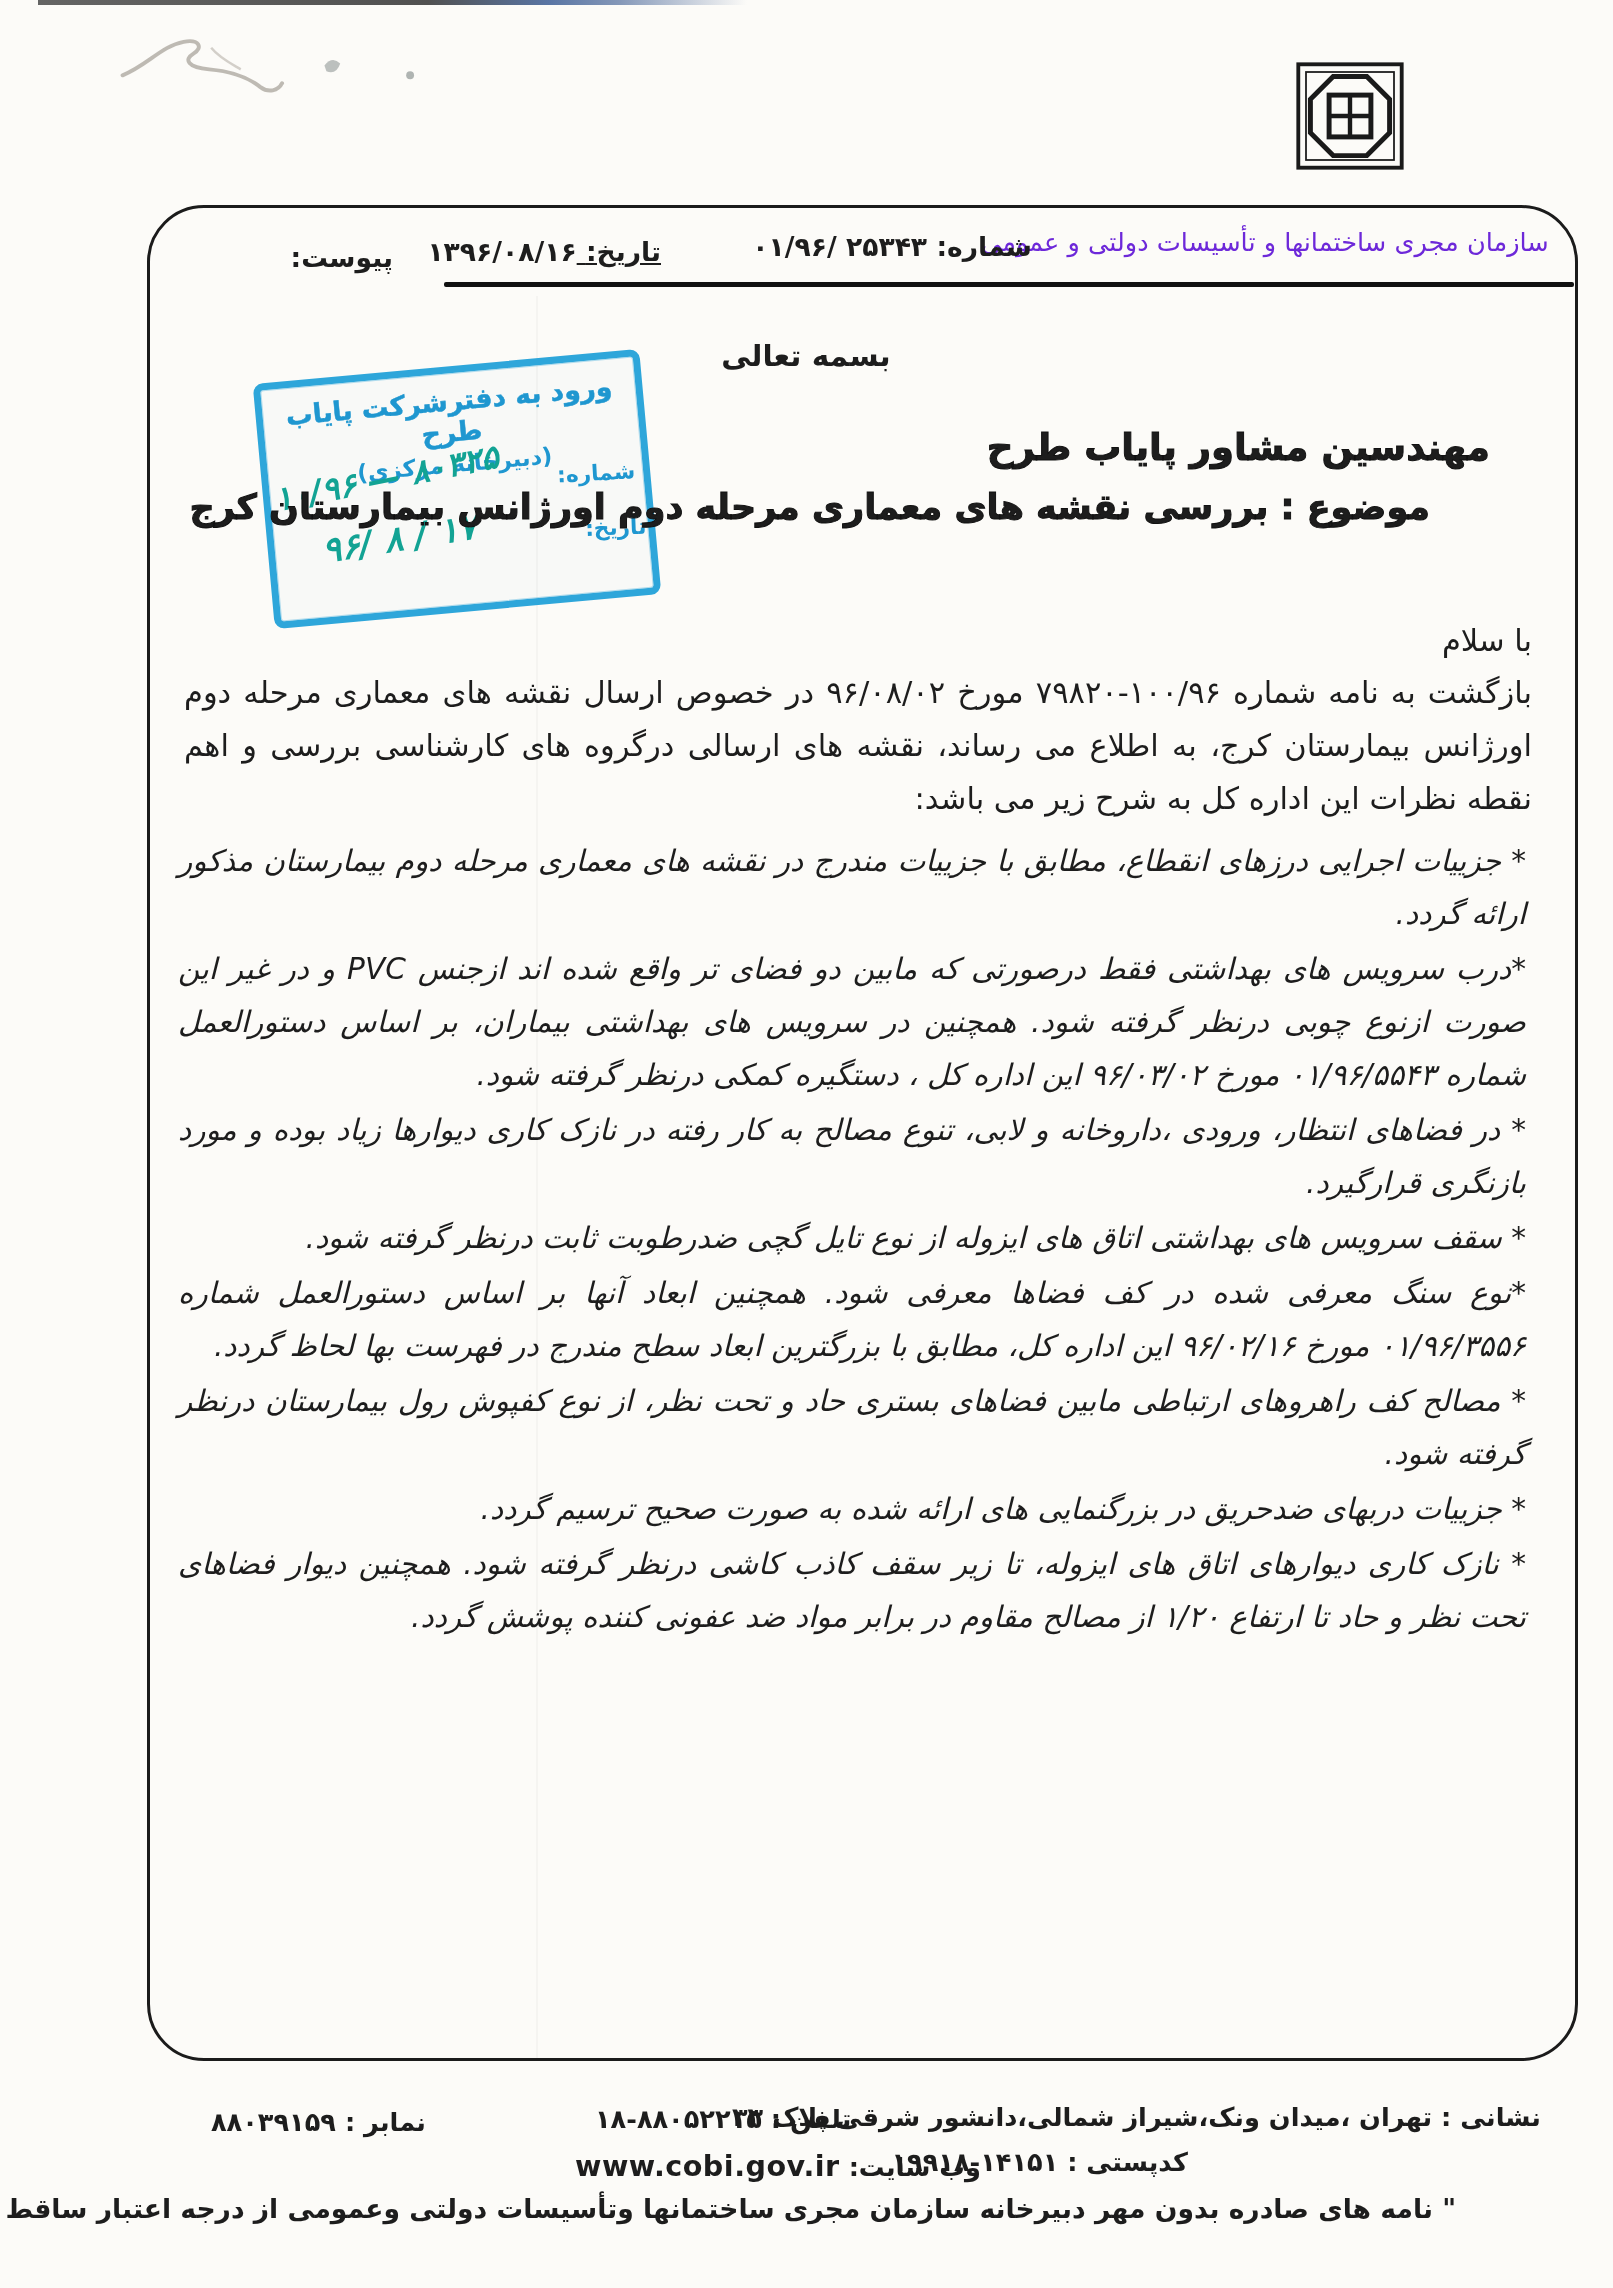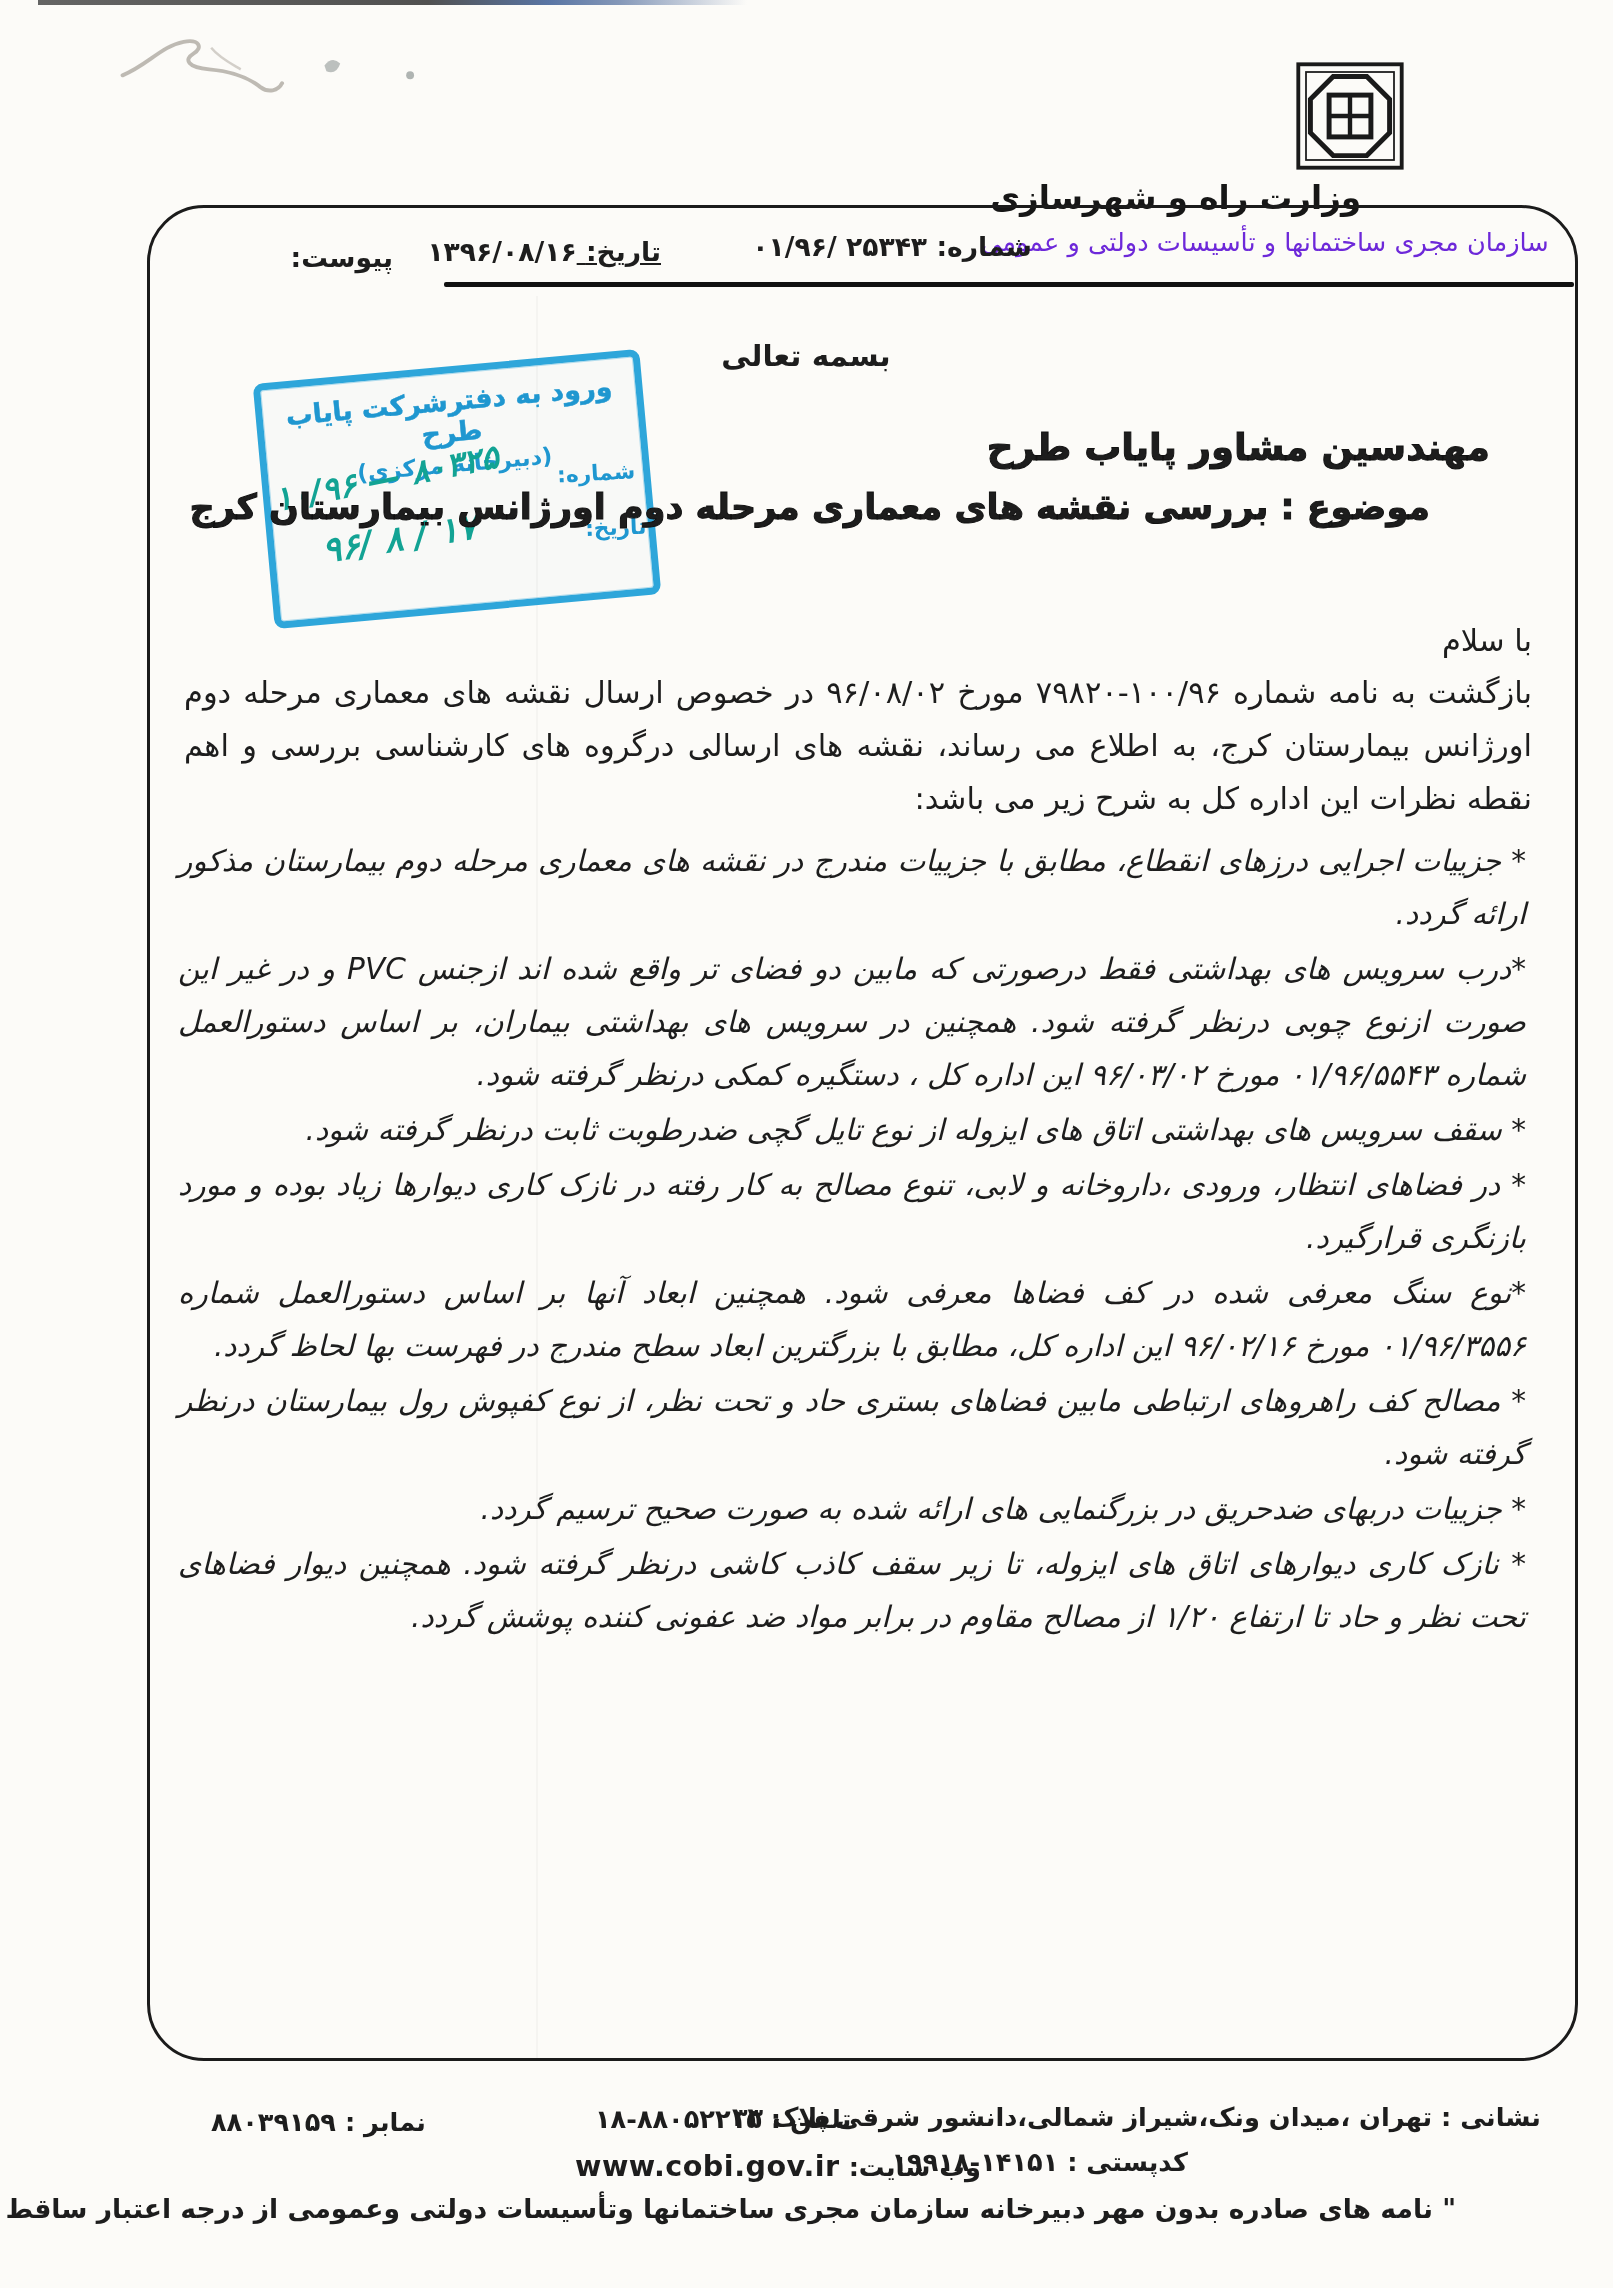--- a/index.html
+++ b/index.html
@@ -116,23 +116,20 @@
   </svg>
 
   <svg class="logo" viewBox="0 0 100 100">
     <rect x="3" y="3" width="94" height="94" fill="none" stroke="#1a1a1a" stroke-width="3.5"></rect>
     <rect x="10" y="10" width="80" height="80" fill="none" stroke="#1a1a1a" stroke-width="1.6"></rect>
     <polygon points="65.3,14 34.7,14 14,34.7 14,65.3 34.7,86 65.3,86 86,65.3 86,34.7" fill="none" stroke="#1a1a1a" stroke-width="4.5"></polygon>
     <rect x="31" y="31" width="38" height="38" fill="none" stroke="#1a1a1a" stroke-width="4.5"></rect>
     <line x1="50" y1="31" x2="50" y2="69" stroke="#1a1a1a" stroke-width="4"></line>
     <line x1="31" y1="50" x2="69" y2="50" stroke="#1a1a1a" stroke-width="4"></line>
   </svg>
-  <div class="ministry-title">
-    <span class="inner">وزارت راه و شهرسازی</span>
-  </div>
   <div class="org-line">سازمان مجری ساختمانها و تأسیسات دولتی و عمومی</div>
 
   <div class="frame"></div>
   <div class="header-rule"></div>
 
   <div class="meta-field meta-number">
     <span>شماره:</span>
     <span class="num-ltr">۰۱/۹۶/ ۲۵۳۴۳</span>
   </div>
   <div class="meta-field meta-date">
@@ -155,22 +152,22 @@
   <div class="basmala">بسمه تعالی</div>
   <div class="recipient">مهندسین مشاور پایاب طرح</div>
   <div class="subject">موضوع : بررسی نقشه های معماری مرحله دوم اورژانس بیمارستان کرج</div>
 
   <div class="salutation">با سلام</div>
   <div class="intro">بازگشت به نامه شماره ۱۰۰/۹۶-۷۹۸۲۰ مورخ ۹۶/۰۸/۰۲ در خصوص ارسال نقشه های معماری مرحله دوم اورژانس بیمارستان کرج، به اطلاع می رساند، نقشه های ارسالی درگروه های کارشناسی بررسی و اهم نقطه نظرات این اداره کل به شرح زیر می باشد:</div>
 
   <div class="bullets">
     <div class="bullet-item">* جزییات اجرایی درزهای انقطاع، مطابق با جزییات مندرج در نقشه های معماری مرحله دوم بیمارستان مذکور ارائه گردد.</div>
     <div class="bullet-item">*درب سرویس های بهداشتی فقط درصورتی که مابین دو فضای تر واقع شده اند ازجنس PVC و در غیر این صورت ازنوع چوبی درنظر گرفته شود. همچنین در سرویس های بهداشتی بیماران، بر اساس دستورالعمل شماره ۰۱/۹۶/۵۵۴۳ مورخ ۹۶/۰۳/۰۲ این اداره کل ، دستگیره کمکی درنظر گرفته شود.</div>
+    <div class="bullet-item">* در فضاهای انتظار، ورودی ،داروخانه و لابی، تنوع مصالح به کار رفته در نازک کاری دیوارها زیاد بوده و مورد بازنگری قرارگیرد.</div>
     <div class="bullet-item">* سقف سرویس های بهداشتی اتاق های ایزوله از نوع تایل گچی ضدرطوبت ثابت درنظر گرفته شود.</div>
-    <div class="bullet-item">* در فضاهای انتظار، ورودی ،داروخانه و لابی، تنوع مصالح به کار رفته در نازک کاری دیوارها زیاد بوده و مورد بازنگری قرارگیرد.</div>
     <div class="bullet-item">*نوع سنگ معرفی شده در کف فضاها معرفی شود. همچنین ابعاد آنها بر اساس دستورالعمل شماره ۰۱/۹۶/۳۵۵۶ مورخ ۹۶/۰۲/۱۶ این اداره کل، مطابق با بزرگترین ابعاد سطح مندرج در فهرست بها لحاظ گردد.</div>
     <div class="bullet-item">* مصالح کف راهروهای ارتباطی مابین فضاهای بستری حاد و تحت  نظر، از نوع کفپوش رول بیمارستان درنظر گرفته شود.</div>
     <div class="bullet-item">* جزییات دربهای ضدحریق در بزرگنمایی های ارائه شده به صورت صحیح ترسیم گردد.</div>
     <div class="bullet-item">* نازک کاری دیوارهای اتاق های ایزوله، تا زیر سقف کاذب کاشی درنظر گرفته شود. همچنین دیوار فضاهای تحت نظر و حاد تا ارتفاع ۱/۲۰ از مصالح مقاوم در برابر مواد ضد عفونی کننده پوشش گردد.</div>
   </div>
 
   <div class="footer-item f-address">نشانی : تهران ،میدان ونک،شیراز شمالی،دانشور شرقی پلاک ۳۳</div>
   <div class="footer-item f-phone">تلفن : ۸۸۰۵۲۲۱۵-۱۸</div>
   <div class="footer-item f-fax">نمابر : ۸۸۰۳۹۱۵۹</div>
   <div class="footer-item f-postal">کدپستی : ۱۴۱۵۱-۱۹۹۱۸</div>

